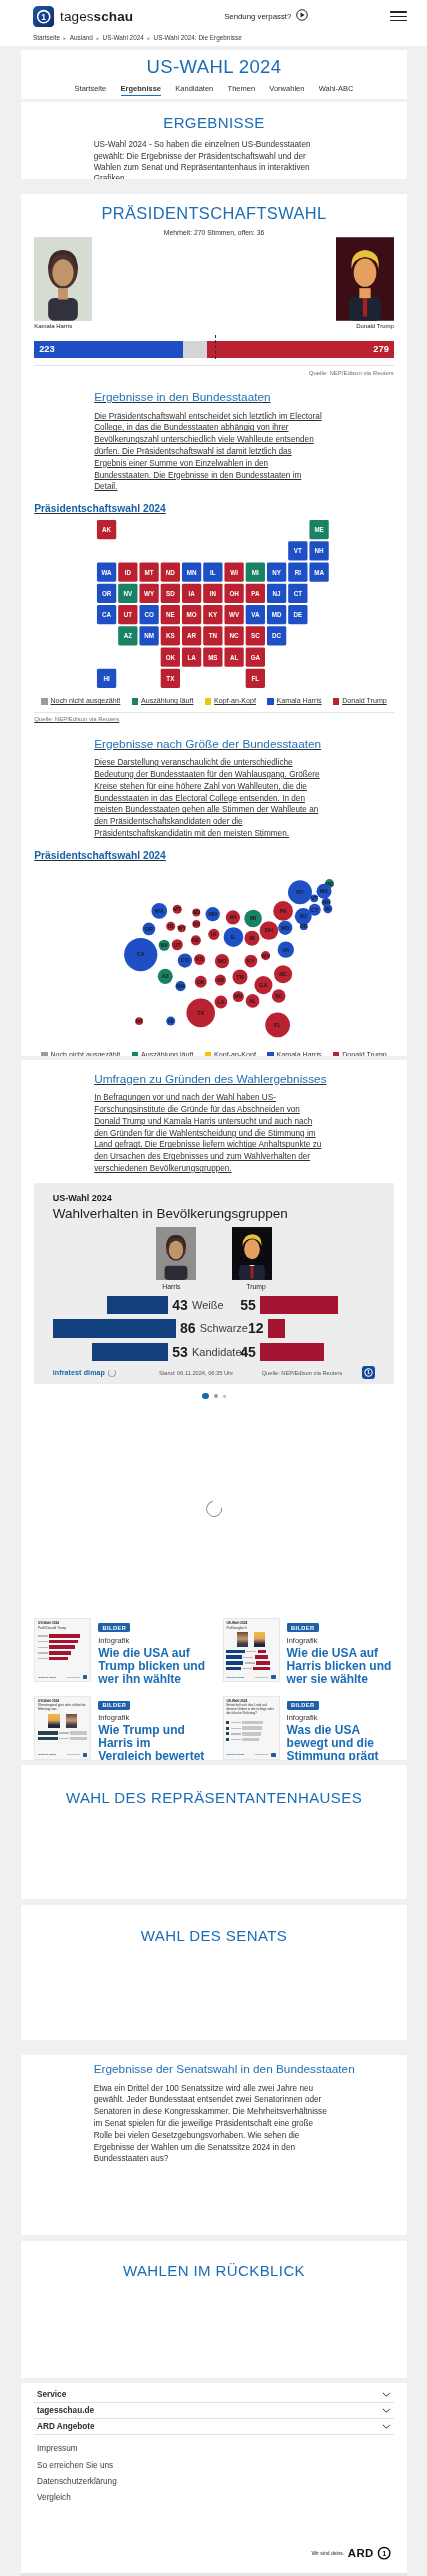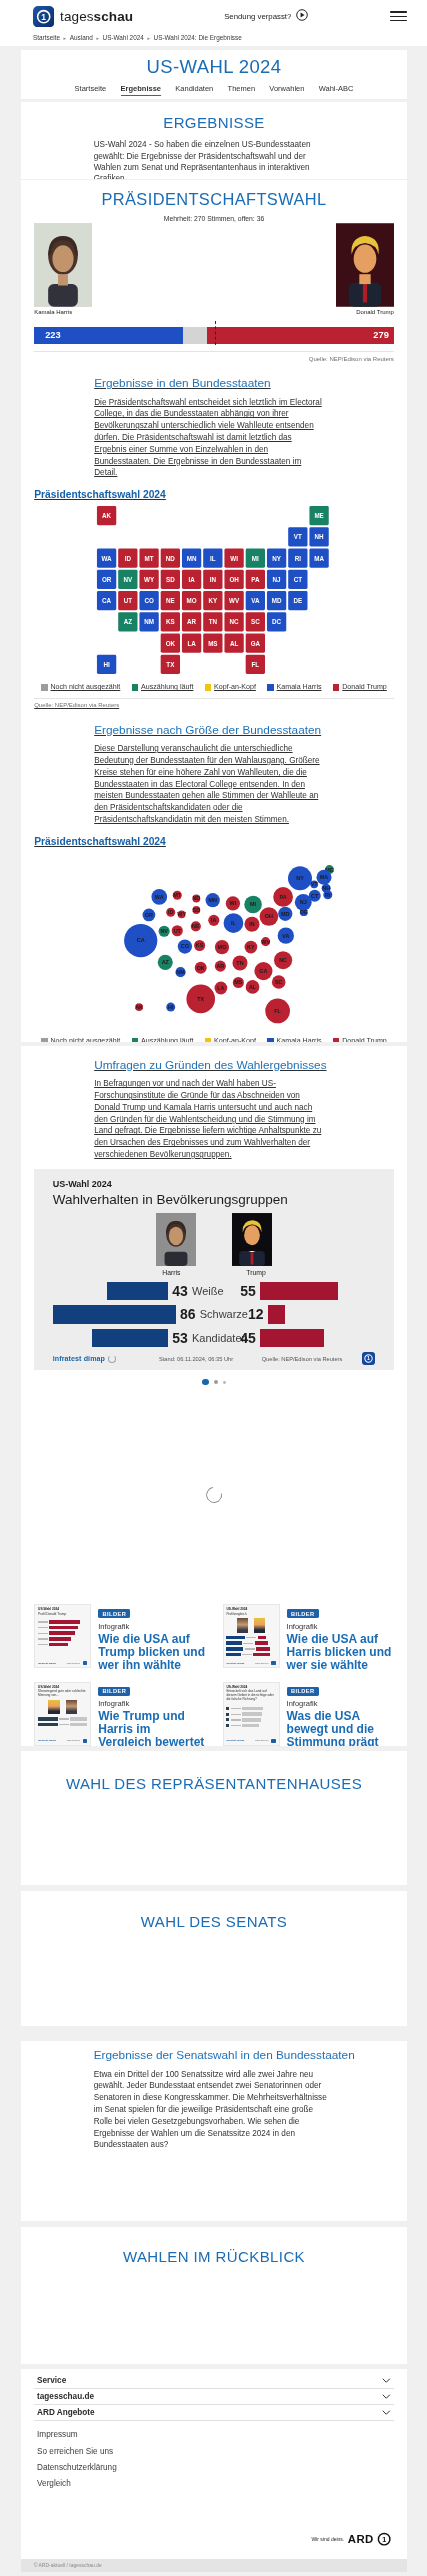--- a/index.html
+++ b/index.html
@@ -25,33 +25,33 @@
   .tabs{margin-top:6.4px;display:flex;justify-content:center;gap:14.3px;font-size:7.5px;color:#333;}
   .tab{padding-bottom:2.1px;cursor:pointer;}
   .tab.active{font-weight:700;border-bottom:1.4px solid #1a6cb5;}
 
   
   .intro{margin-top:3.6px;height:77px;padding-top:11.4px;}
   .intro h2{margin:0;text-align:center;font-size:15px;font-weight:400;color:#1a6cb5;letter-spacing:0.4px;}
   .intro p{margin:8.6px 0 0 73px;width:224px;font-size:8.2px;line-height:11.4px;color:#333;}
 
   
-  .president{margin-top:1px;height:862px;padding:10px 13.5px 0 13.5px;}
+  .president{margin-top:15px;height:862px;padding:10px 13.5px 0 13.5px;}
   .president h2{margin:0;text-align:center;font-size:16.4px;font-weight:400;color:#1a6cb5;letter-spacing:0.4px;}
   .maj-note{text-align:center;font-size:6.8px;color:#333;margin-top:5.7px;}
   .cand-row{display:flex;justify-content:space-between;margin-top:1.4px;height:101px;}
   .cand{width:58px;}
   .cand .photo{width:58px;height:84px;overflow:hidden;background:#ddd;}
   .cand .photo svg{display:block;}
   .cand .cname{font-size:6px;color:#222;margin-top:2.1px;}
   .cand.right .cname{text-align:right;}
   .evbar{position:relative;margin-top:2.9px;height:17px;display:flex;}
   .evbar .seg{height:100%;}
   .evbar .num{position:absolute;top:0;line-height:17px;color:#fff;font-size:9.3px;font-weight:700;}
-  .evbar .num.l{left:11px;}
+  .evbar .num.l{left:5px;}
   .evbar .num.r{right:5px;}
   .evbar .marker{position:absolute;top:-6.4px;bottom:-0.7px;width:0;border-left:1.4px dashed #2b2b2b;}
   .src-right{border-top:0.7px solid #e4e4e4;margin-top:7.1px;padding-top:3.6px;text-align:right;font-size:6px;color:#6f6f6f;}
   .subsec{margin-top:14.3px;text-decoration:underline;}
   .subsec h3{margin:0 0 0 60px;font-size:11.8px;font-weight:500;color:#2072b8;}
   .subsec p{margin:6.4px 0 0 60px;width:229px;font-size:8.2px;line-height:11.8px;color:#333;}
   .chart-label{margin-top:10px;font-size:10.3px;font-weight:700;color:#1561a8;}
   .mapwrap{text-align:center;}
   #tile-map{height:170px;margin-top:5.7px;}
   #tile-map text{fill:#fff;font:700 13px "Liberation Sans",sans-serif;text-anchor:middle;}

